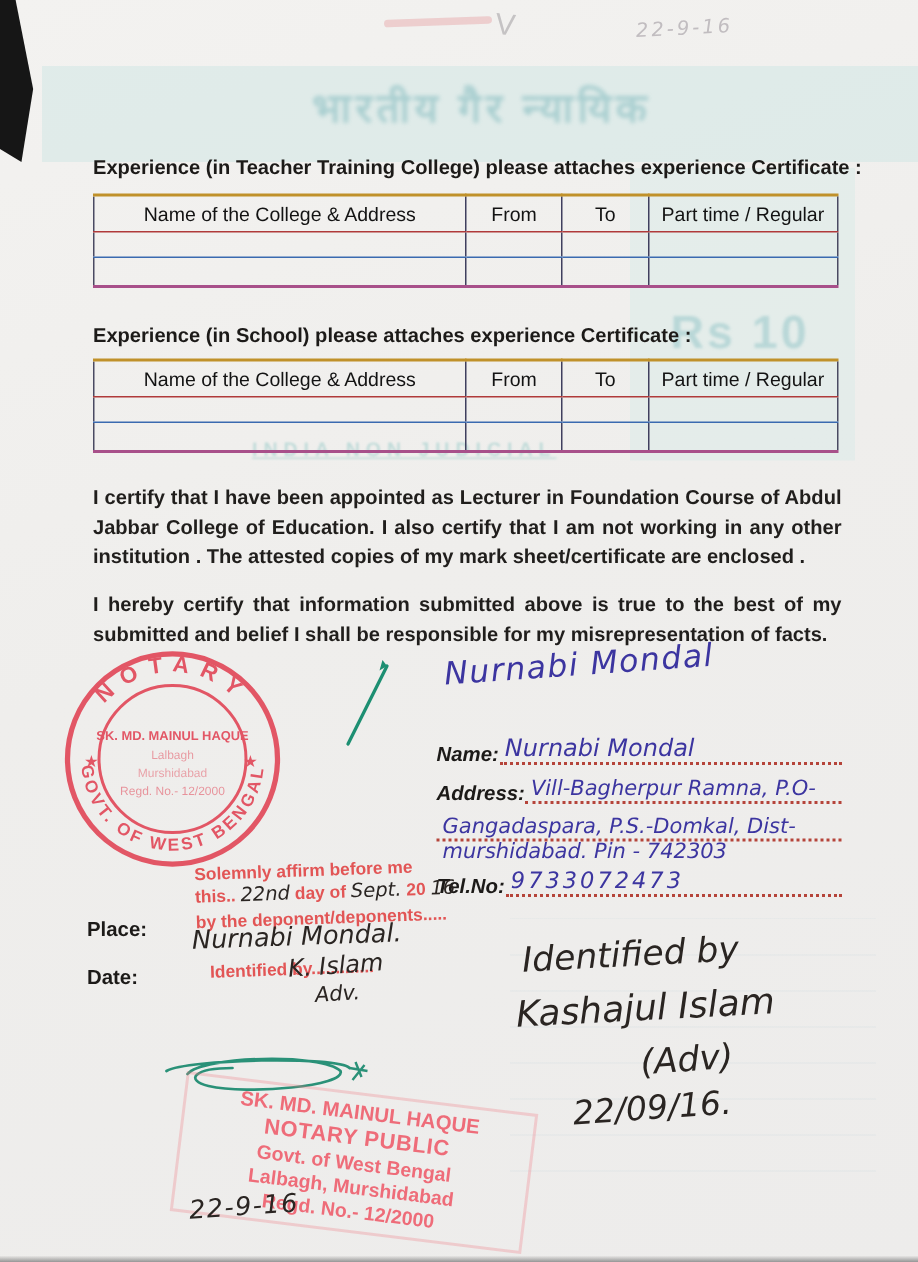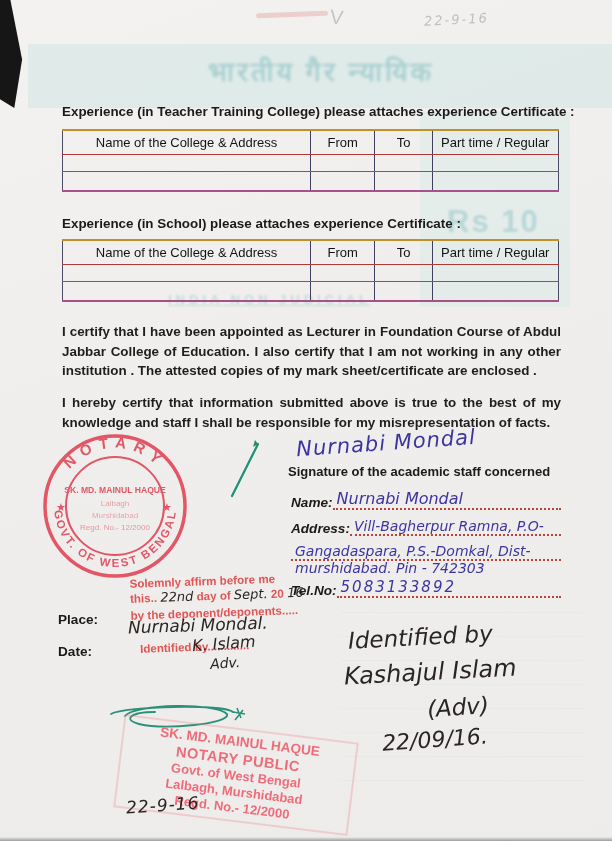--- a/index.html
+++ b/index.html
@@ -140,45 +140,44 @@
     <tr class="r2">
           <td></td>
           <td></td>
           <td></td>
           <td></td>
         </tr>
   </tbody>
     </table>
 
   <div class="para" style="top:322px">I certify that I have been appointed as Lecturer in Foundation Course of Abdul Jabbar College of Education. I also certify that I am not working in any other institution . The attested copies of my mark sheet/certificate are enclosed .</div>
-  <div class="para" style="top:393px">I hereby certify that information submitted above is true to the best of my knowledge and staff I shall be responsible for my misrepresentation of facts.</div>
+  <div class="para" style="top:393px">I hereby certify that information submitted above is true to the best of my submitted and belief I shall be responsible for my misrepresentation of facts.</div>
 
   <svg class="greenline" width="44" height="66">
     <path d="M8 62 L34 10" stroke="#1d8f72" stroke-width="2.2" fill="none" stroke-linecap="round"></path>
     <path d="M34 10 l-5 3 l2 -7 z" fill="#1d8f72"></path>
   </svg>
 
   <div class="sig-main hw hw-blue">Nurnabi Mondal</div>
-  <div class="caption">Signature of the academic staff concerned</div>
 
   <div class="field" style="left:291px;top:489px;width:270px">
     <span class="flabel">Name:</span>
     <span class="dotted hw hw-blue" style="font-size:16px">Nurnabi Mondal</span>
   </div>
   <div class="field" style="left:291px;top:543px;width:270px">
     <span class="dotted hw hw-blue" style="font-size:14px">Gangadaspara, P.S.-Domkal, Dist-</span>
   </div>
   <div class="field" style="left:291px;top:518px;width:270px">
     <span class="flabel">Address:</span>
     <span class="dotted hw hw-blue" style="font-size:14px">Vill-Bagherpur Ramna, P.O-</span>
   </div>
   <div class="hw hw-blue" style="position:absolute;left:295px;top:560px;font-size:14px">murshidabad. Pin - 742303</div>
   <div class="field" style="left:291px;top:578px;width:270px">
     <span class="flabel">Tel.No:</span>
-    <span class="dotted hw hw-blue" style="font-size:15px;letter-spacing:2px">5083133892</span>
+    <span class="dotted hw hw-blue" style="font-size:15px;letter-spacing:2px">9733072473</span>
   </div>
 
   <div class="plain-label" style="left:58px;top:612px">Place:</div>
   <div class="plain-label" style="left:58px;top:644px">Date:</div>
 
   <svg class="seal" width="150" height="152" viewBox="0 0 150 152">
     <g opacity="0.82">
       <circle cx="75" cy="76" r="70" fill="none" stroke="#e03548" stroke-width="3.5"></circle>
       <circle cx="75" cy="76" r="49" fill="none" stroke="#e03548" stroke-width="2"></circle>
       <defs>

